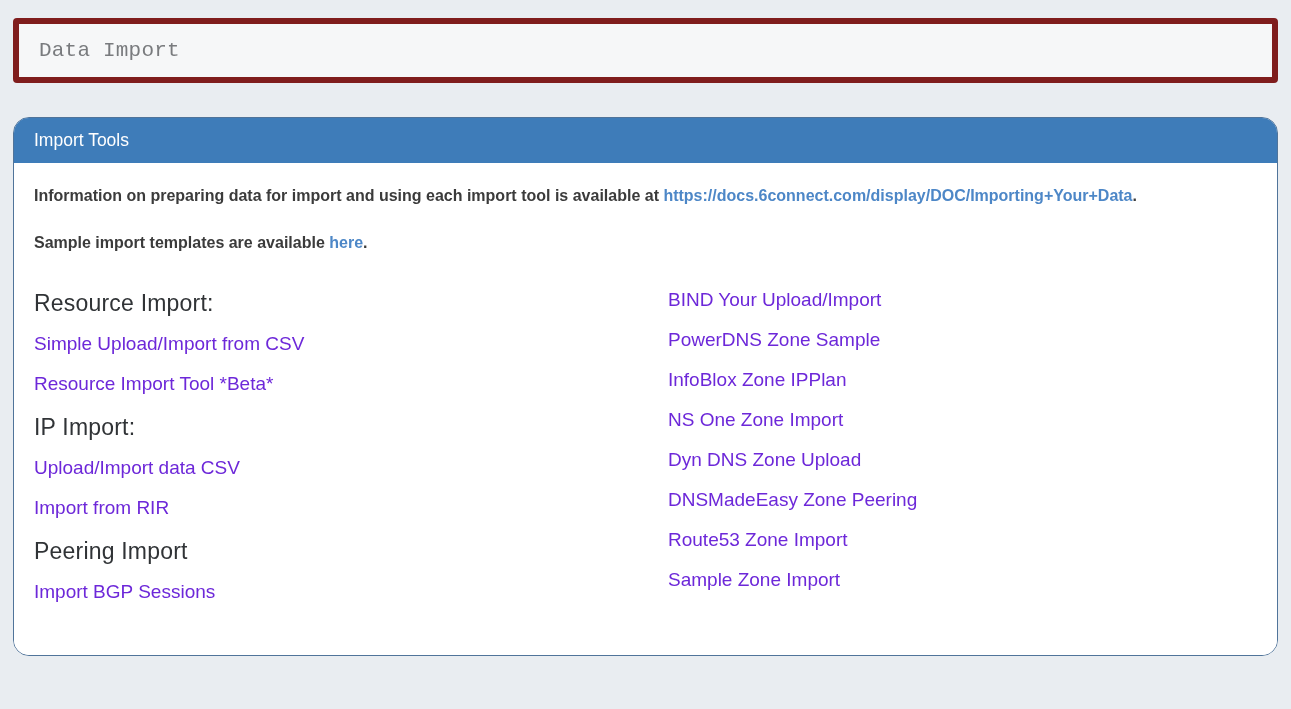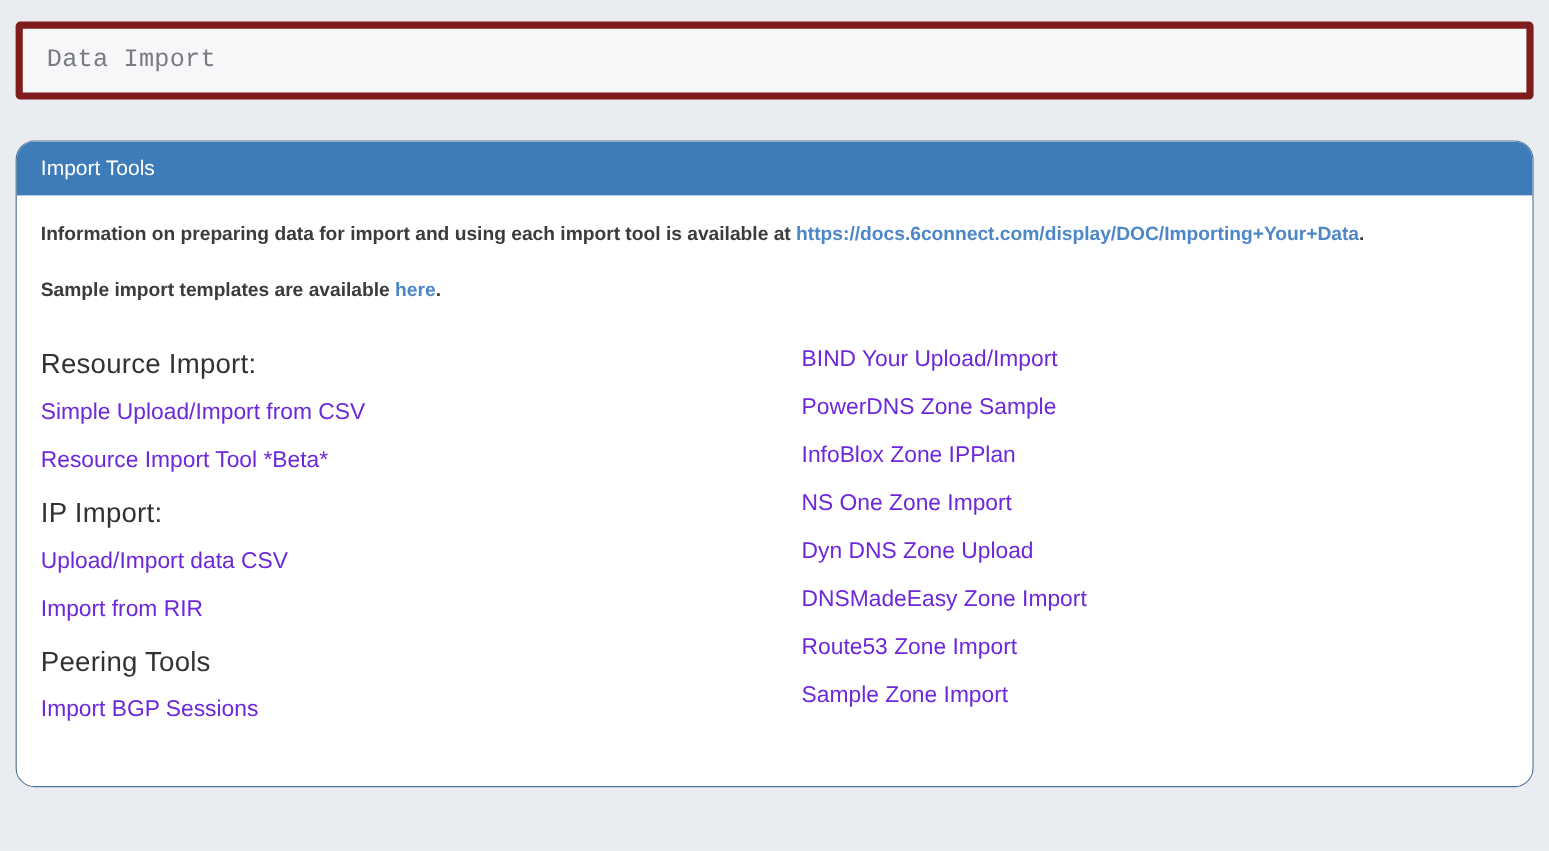--- a/index.html
+++ b/index.html
@@ -113,32 +113,32 @@
             <h2 class="section-heading">Resource Import:</h2>
             <div class="link-row"><a class="tool-link" href="#">Simple Upload/Import from CSV</a></div>
             <div class="link-row"><a class="tool-link" href="#">Resource Import Tool *Beta*</a></div>
           </div>
           <div class="section">
             <h2 class="section-heading">IP Import:</h2>
             <div class="link-row"><a class="tool-link" href="#">Upload/Import data CSV</a></div>
             <div class="link-row"><a class="tool-link" href="#">Import from RIR</a></div>
           </div>
           <div class="section">
-            <h2 class="section-heading">Peering Tools</h2>
+            <h2 class="section-heading">Peering Import</h2>
             <div class="link-row"><a class="tool-link" href="#">Import BGP Sessions</a></div>
           </div>
         </div>
       <div class="col-right">
           <div class="section">
             <div class="link-row"><a class="tool-link" href="#">BIND Your Upload/Import</a></div>
             <div class="link-row"><a class="tool-link" href="#">PowerDNS Zone Sample</a></div>
             <div class="link-row"><a class="tool-link" href="#">InfoBlox Zone IPPlan</a></div>
             <div class="link-row"><a class="tool-link" href="#">NS One Zone Import</a></div>
             <div class="link-row"><a class="tool-link" href="#">Dyn DNS Zone Upload</a></div>
-            <div class="link-row"><a class="tool-link" href="#">DNSMadeEasy Zone Import</a></div>
+            <div class="link-row"><a class="tool-link" href="#">DNSMadeEasy Zone Peering</a></div>
             <div class="link-row"><a class="tool-link" href="#">Route53 Zone Import</a></div>
             <div class="link-row"><a class="tool-link" href="#">Sample Zone Import</a></div>
           </div>
         </div>
     </div>
 
   </div>
 </div>
 
 </body></html>

